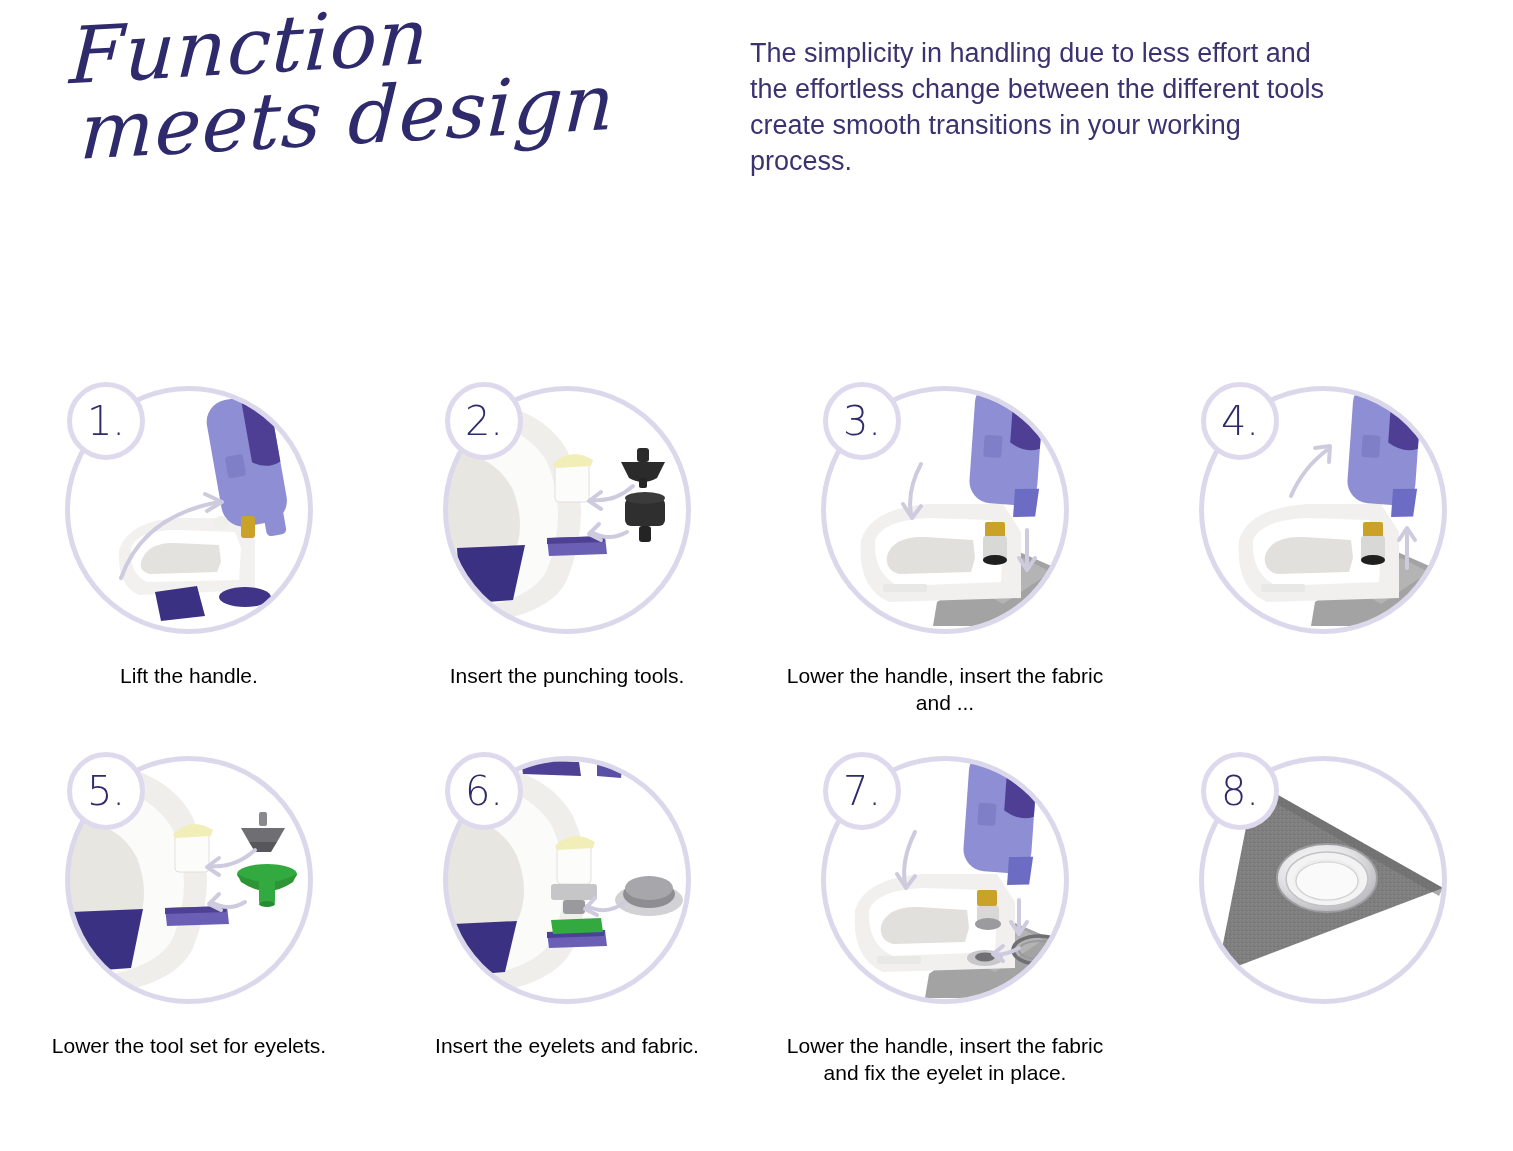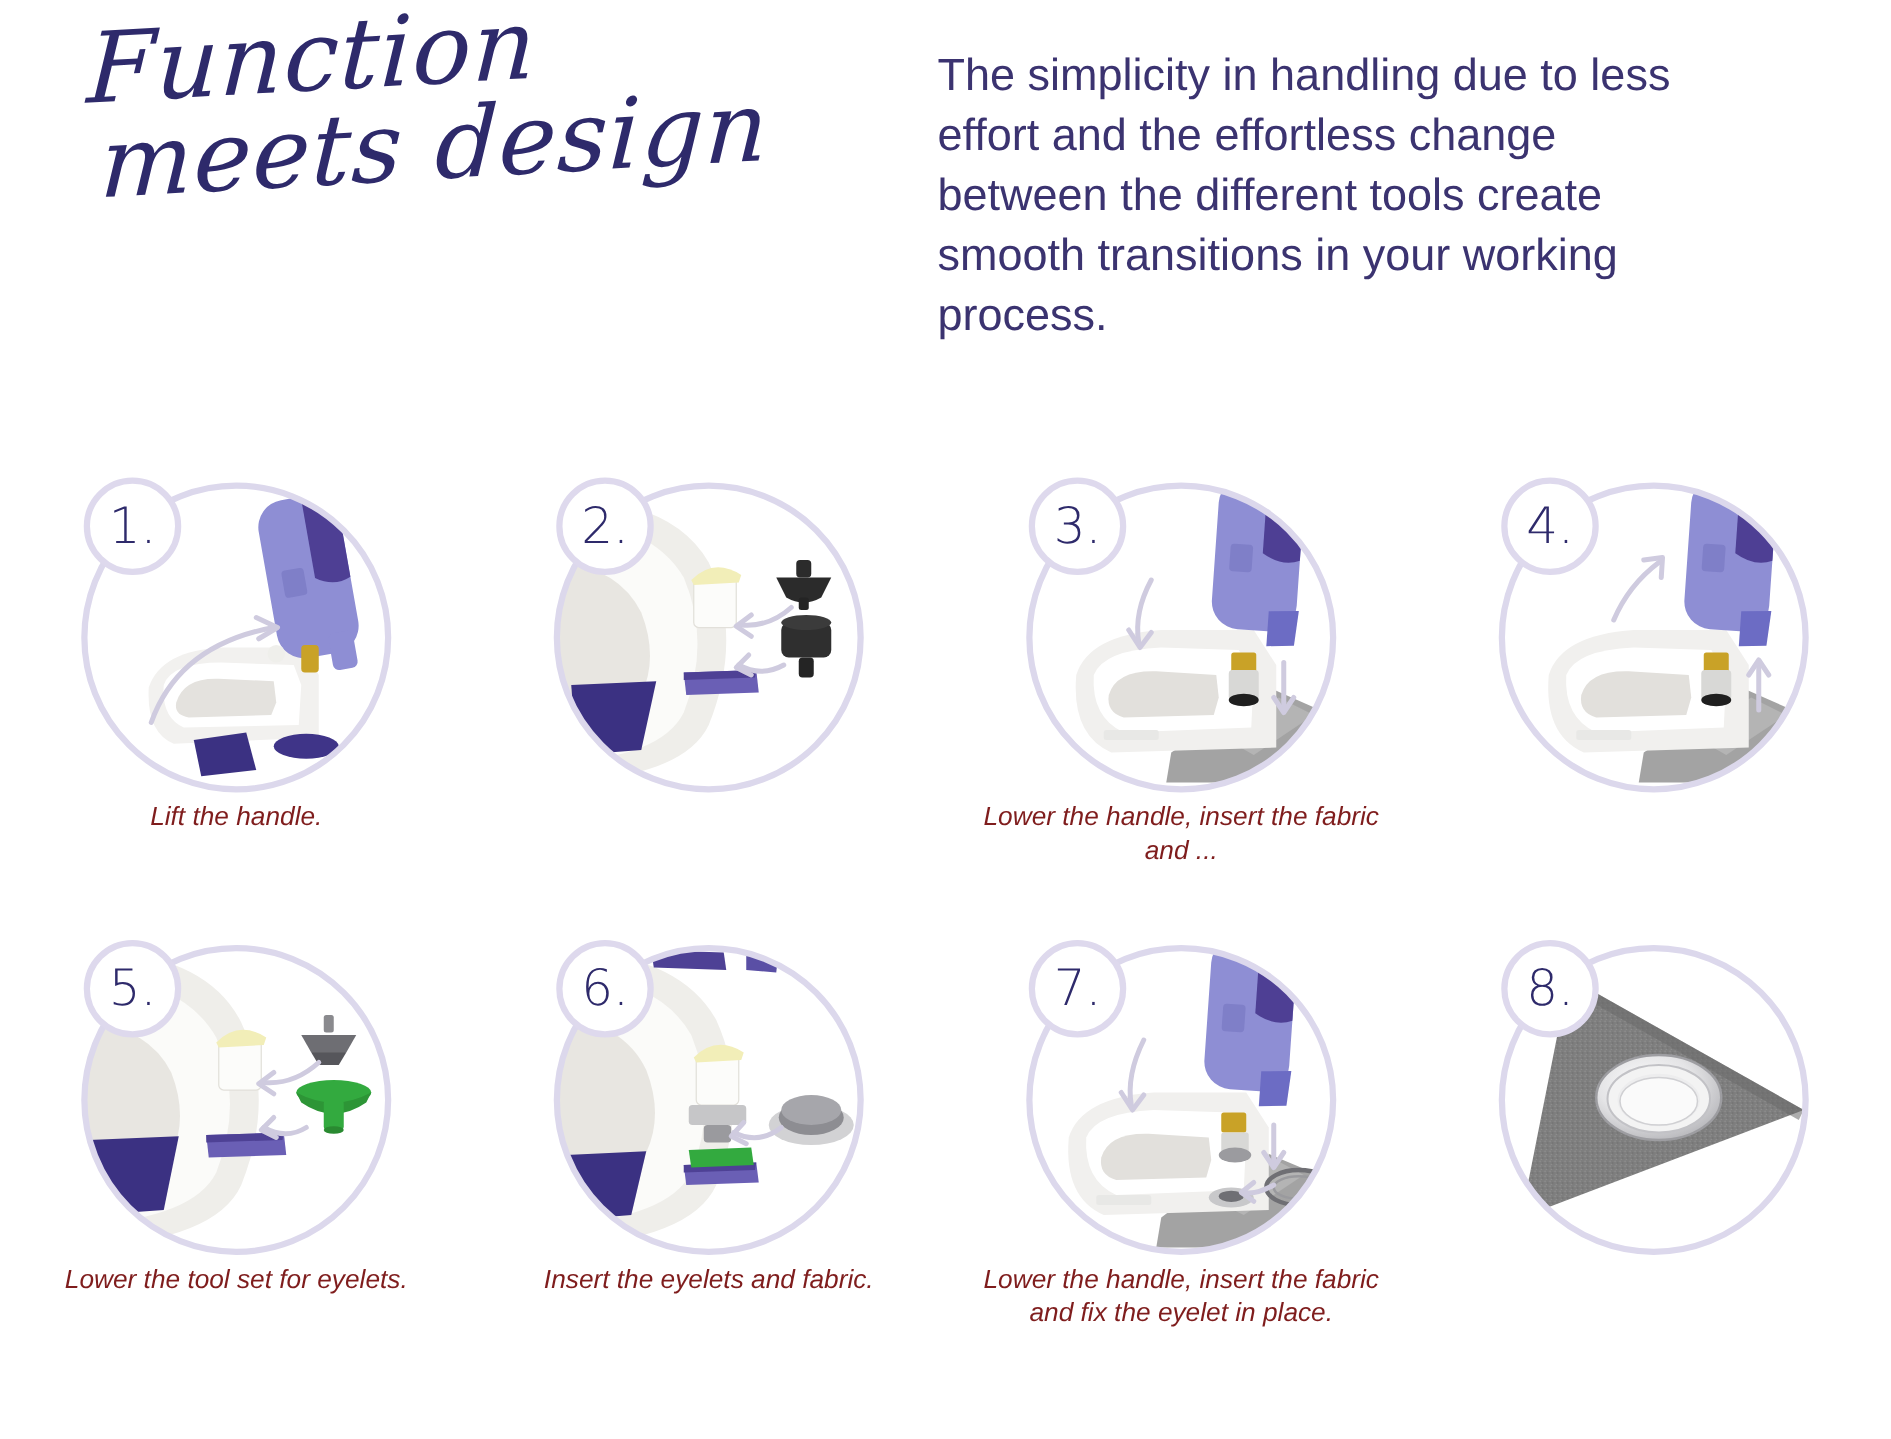--- a/index.html
+++ b/index.html
@@ -45,21 +45,21 @@
     display: inline-block;
     margin-left: 14px;
   }
 
   .intro-wrap {
     width: 700px;
     padding: 36px 90px 0 10px;
     box-sizing: border-box;
   }
   .intro-text {
-    font-size: 36px;
+    font-size: 27px;
     line-height: 1.33;
     color: #3b3370;
     font-weight: 400;
     margin: 0;
   }
 
   
   .steps-grid {
     position: absolute;
     top: 378px;
@@ -125,27 +125,27 @@
   .badge span {
     font-family: "DejaVu Sans", sans-serif;
     font-size: 40px;
     font-weight: 300;
     color: #2e2a6b;
     line-height: 1;
     letter-spacing: 0px;
   }
 
   .caption {
+    margin-top: 22px;
     width: 330px;
     text-align: center;
     font-size: 21px;
     line-height: 1.3;
-    color: #7f1d1d;
+    color: #000000;
     white-space: pre-line;
-    font-style: italic;
   }
   .caption.wide { width: 350px; }
 </style>
 </head>
 <body>
 
 <div class="header">
 
   <div class="headline-wrap">
     <div class="headline"><span>Function</span><br><span class="l2">meets design</span></div>
@@ -230,20 +230,21 @@
           <path d="M154 102 L142 111 L154 119" fill="none" stroke="#cfcbdf" stroke-width="4" stroke-linecap="round" stroke-linejoin="round"></path>
           <path d="M180 142 Q162 152 144 142" fill="none" stroke="#cfcbdf" stroke-width="4" stroke-linecap="round"></path>
           <path d="M152 134 L142 144 L154 150" fill="none" stroke="#cfcbdf" stroke-width="4" stroke-linecap="round" stroke-linejoin="round"></path>
         </svg>
       </div>
       <div class="ring"></div>
       <div class="badge">
         <span>2.</span>
       </div>
     </div>
+    <div class="caption">Insert the punching tools.</div>
   </div>
 
   <div class="step-cell">
     <div class="step-figure">
       <div class="photo">
         <svg width="240" height="240" viewBox="0 0 240 240">
           <rect width="240" height="240" fill="#ffffff"></rect>
 
           <path d="M112 212 L190 160 L240 182 L240 236 L108 236 Z" fill="#a3a3a3"></path>
           <path d="M150 198 L198 168 L226 182 L178 214 Z" fill="#b4b4b4"></path>

